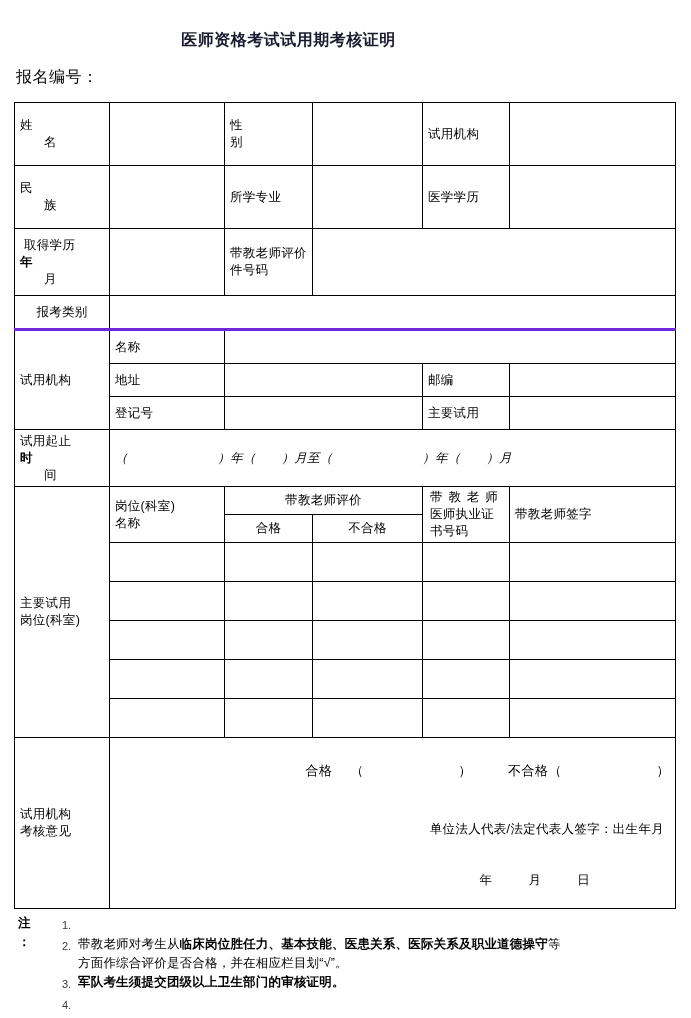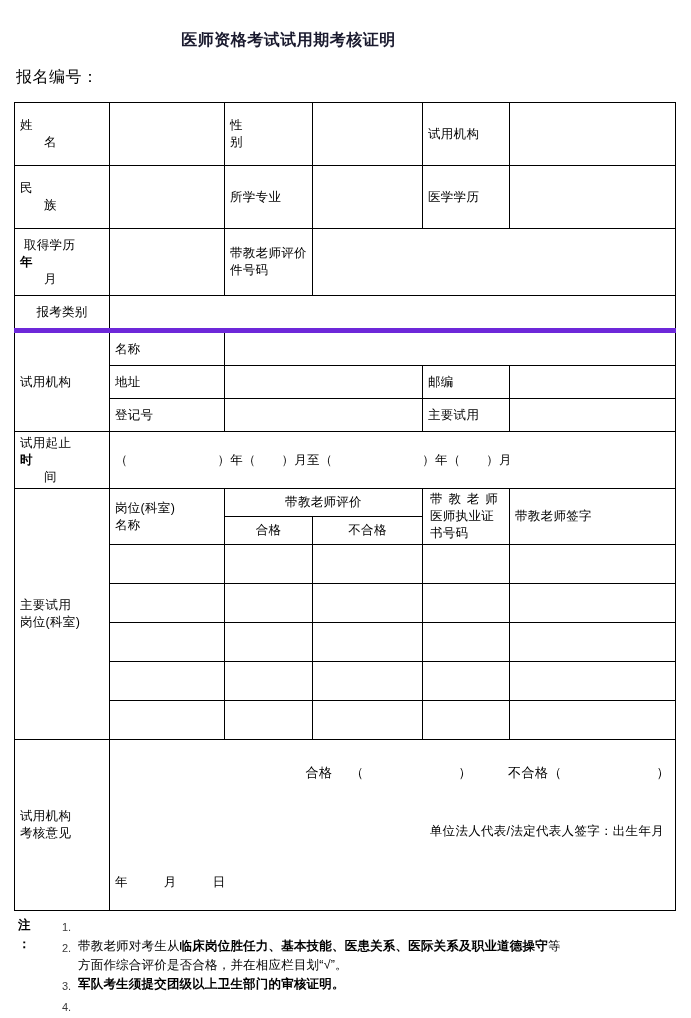--- a/index.html
+++ b/index.html
@@ -49,21 +49,21 @@
     border: 1px solid #000000;
     font-size: 12.5px;
     line-height: 17px;
     padding: 2px 5px;
     vertical-align: middle;
     letter-spacing: 0.3px;
     word-break: break-all;
   }
   
   tr.blackline-below > td {
-    border-bottom: 5px solid #6d28d9;
+    border-bottom: 3px solid #6d28d9;
   }
 
   .lbl {
     text-align: left;
   }
   .lbl-center {
     text-align: center;
   }
   
   .spread2 {
@@ -90,40 +90,42 @@
   .cell-inst   { height: 28px; }
   .cell-period { height: 52px; }
   .cell-hdr    { height: 22px; }
   .cell-row    { height: 34px; }
   .cell-op     { height: 166px; }
 
   .period-line {
     font-size: 13px;
     letter-spacing: 0.5px;
     padding-left: 4px;
+    font-style: italic;
   }
   .op-pass {
     font-size: 13px;
     padding-top: 22px;
     padding-left: 4px;
     letter-spacing: 0.5px;
     text-align: right;
   }
   .op-pass .gap { display:inline-block; width: 18px; }
   .op-sign {
     font-size: 12.5px;
     text-align: right;
     padding-top: 42px;
     padding-right: 6px;
     letter-spacing: 0.3px;
   }
   .op-date {
     font-size: 12.5px;
     padding-top: 34px;
     padding-right: 80px;
+    text-align: right;
     letter-spacing: 0.3px;
   }
   .op-date .g { display:inline-block; width: 36px; }
 
   .two-line-lbl .x { display:block; }
 
   .notes {
     margin-top: 5px;
     display: flex;
     font-size: 12.5px;

